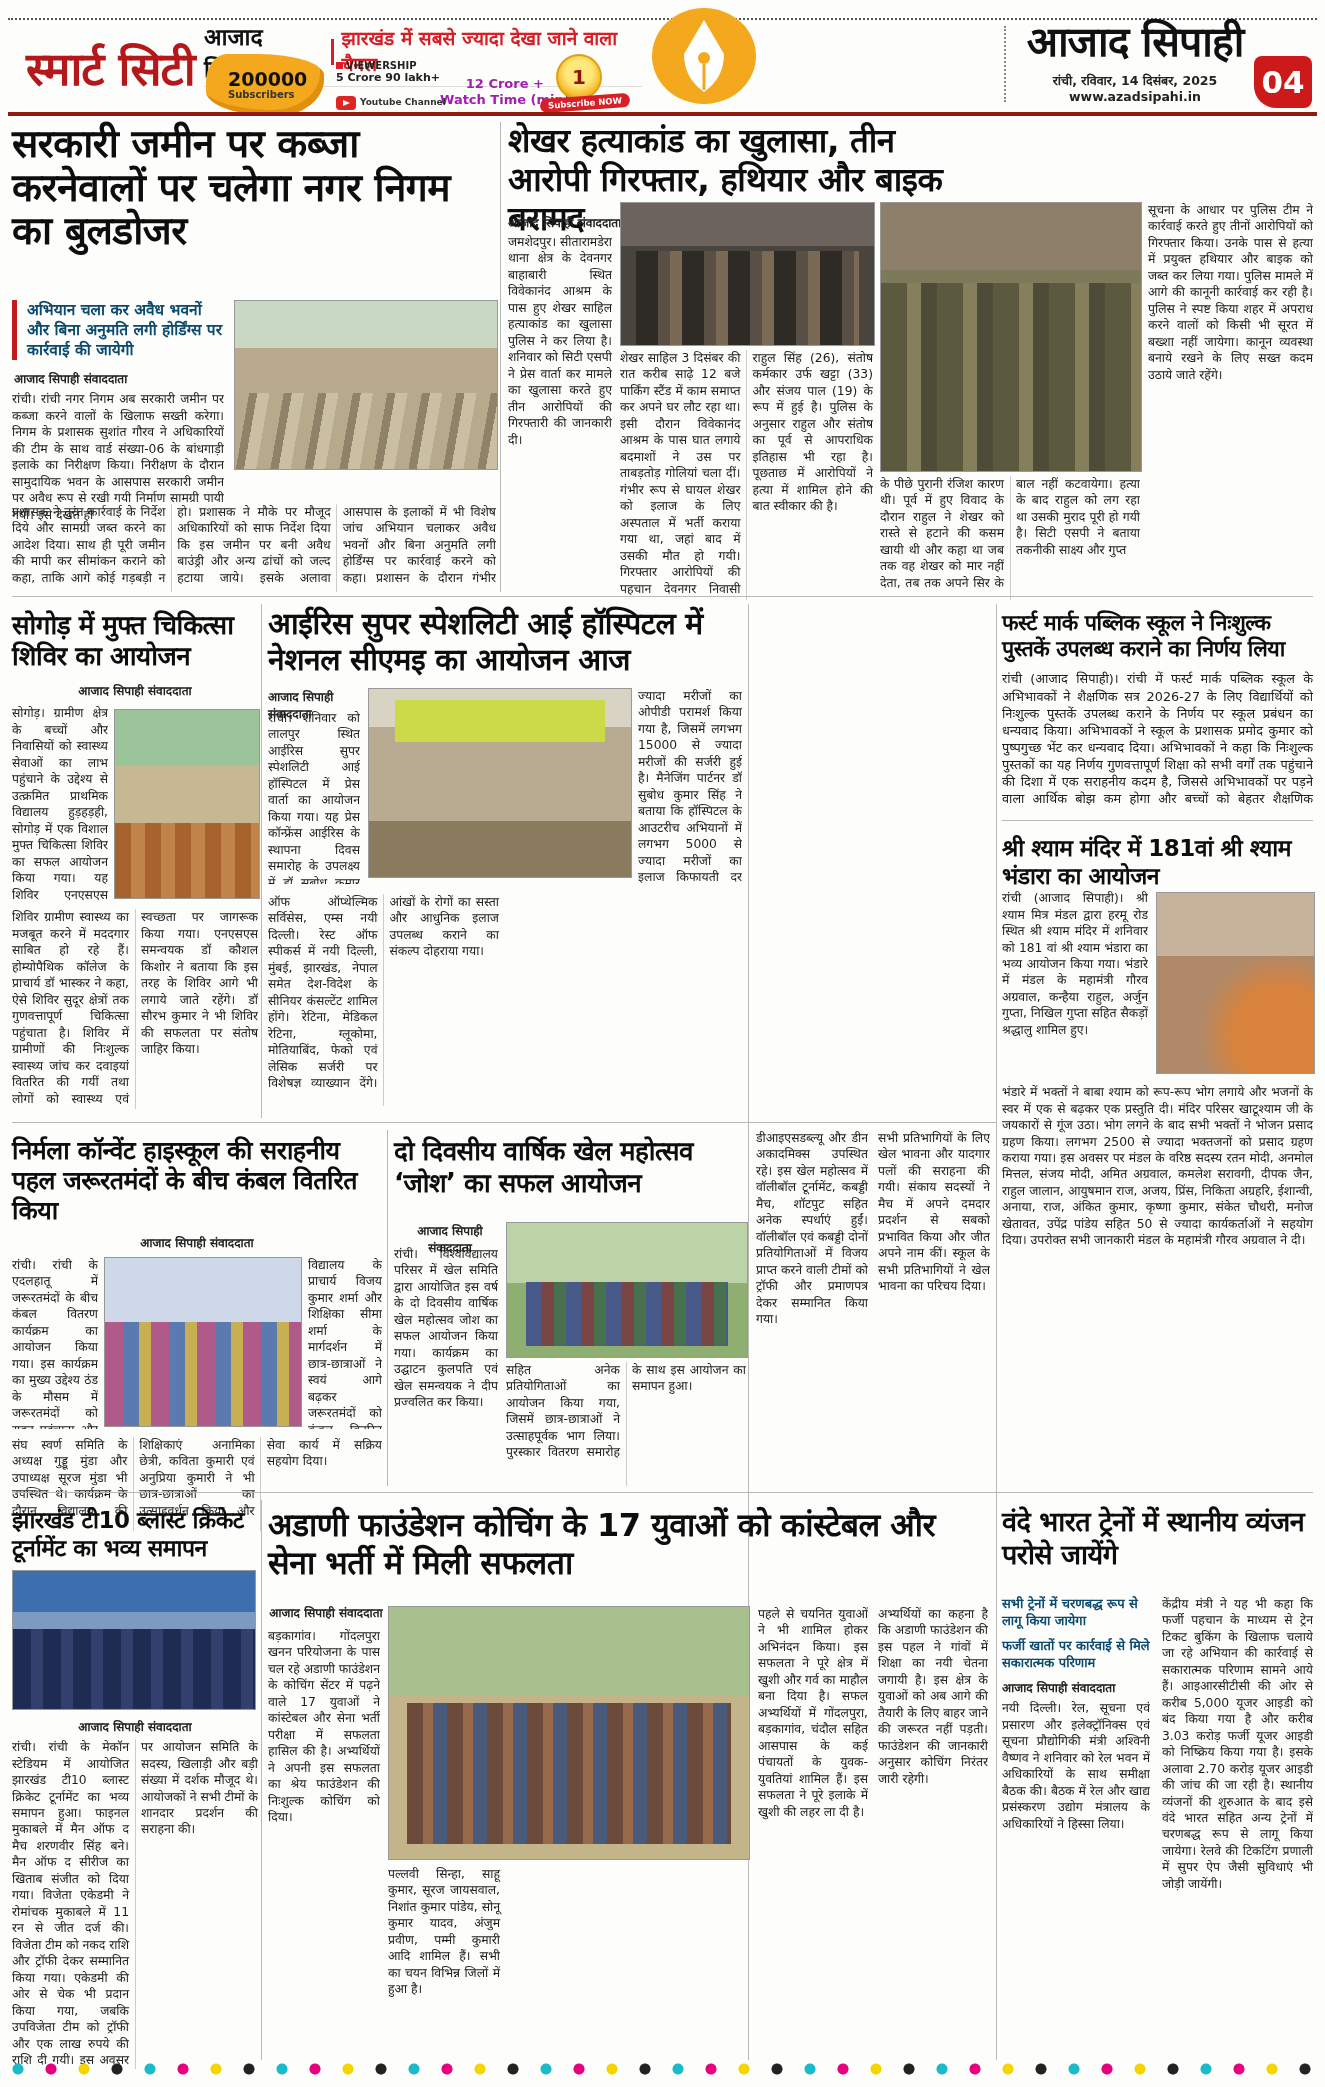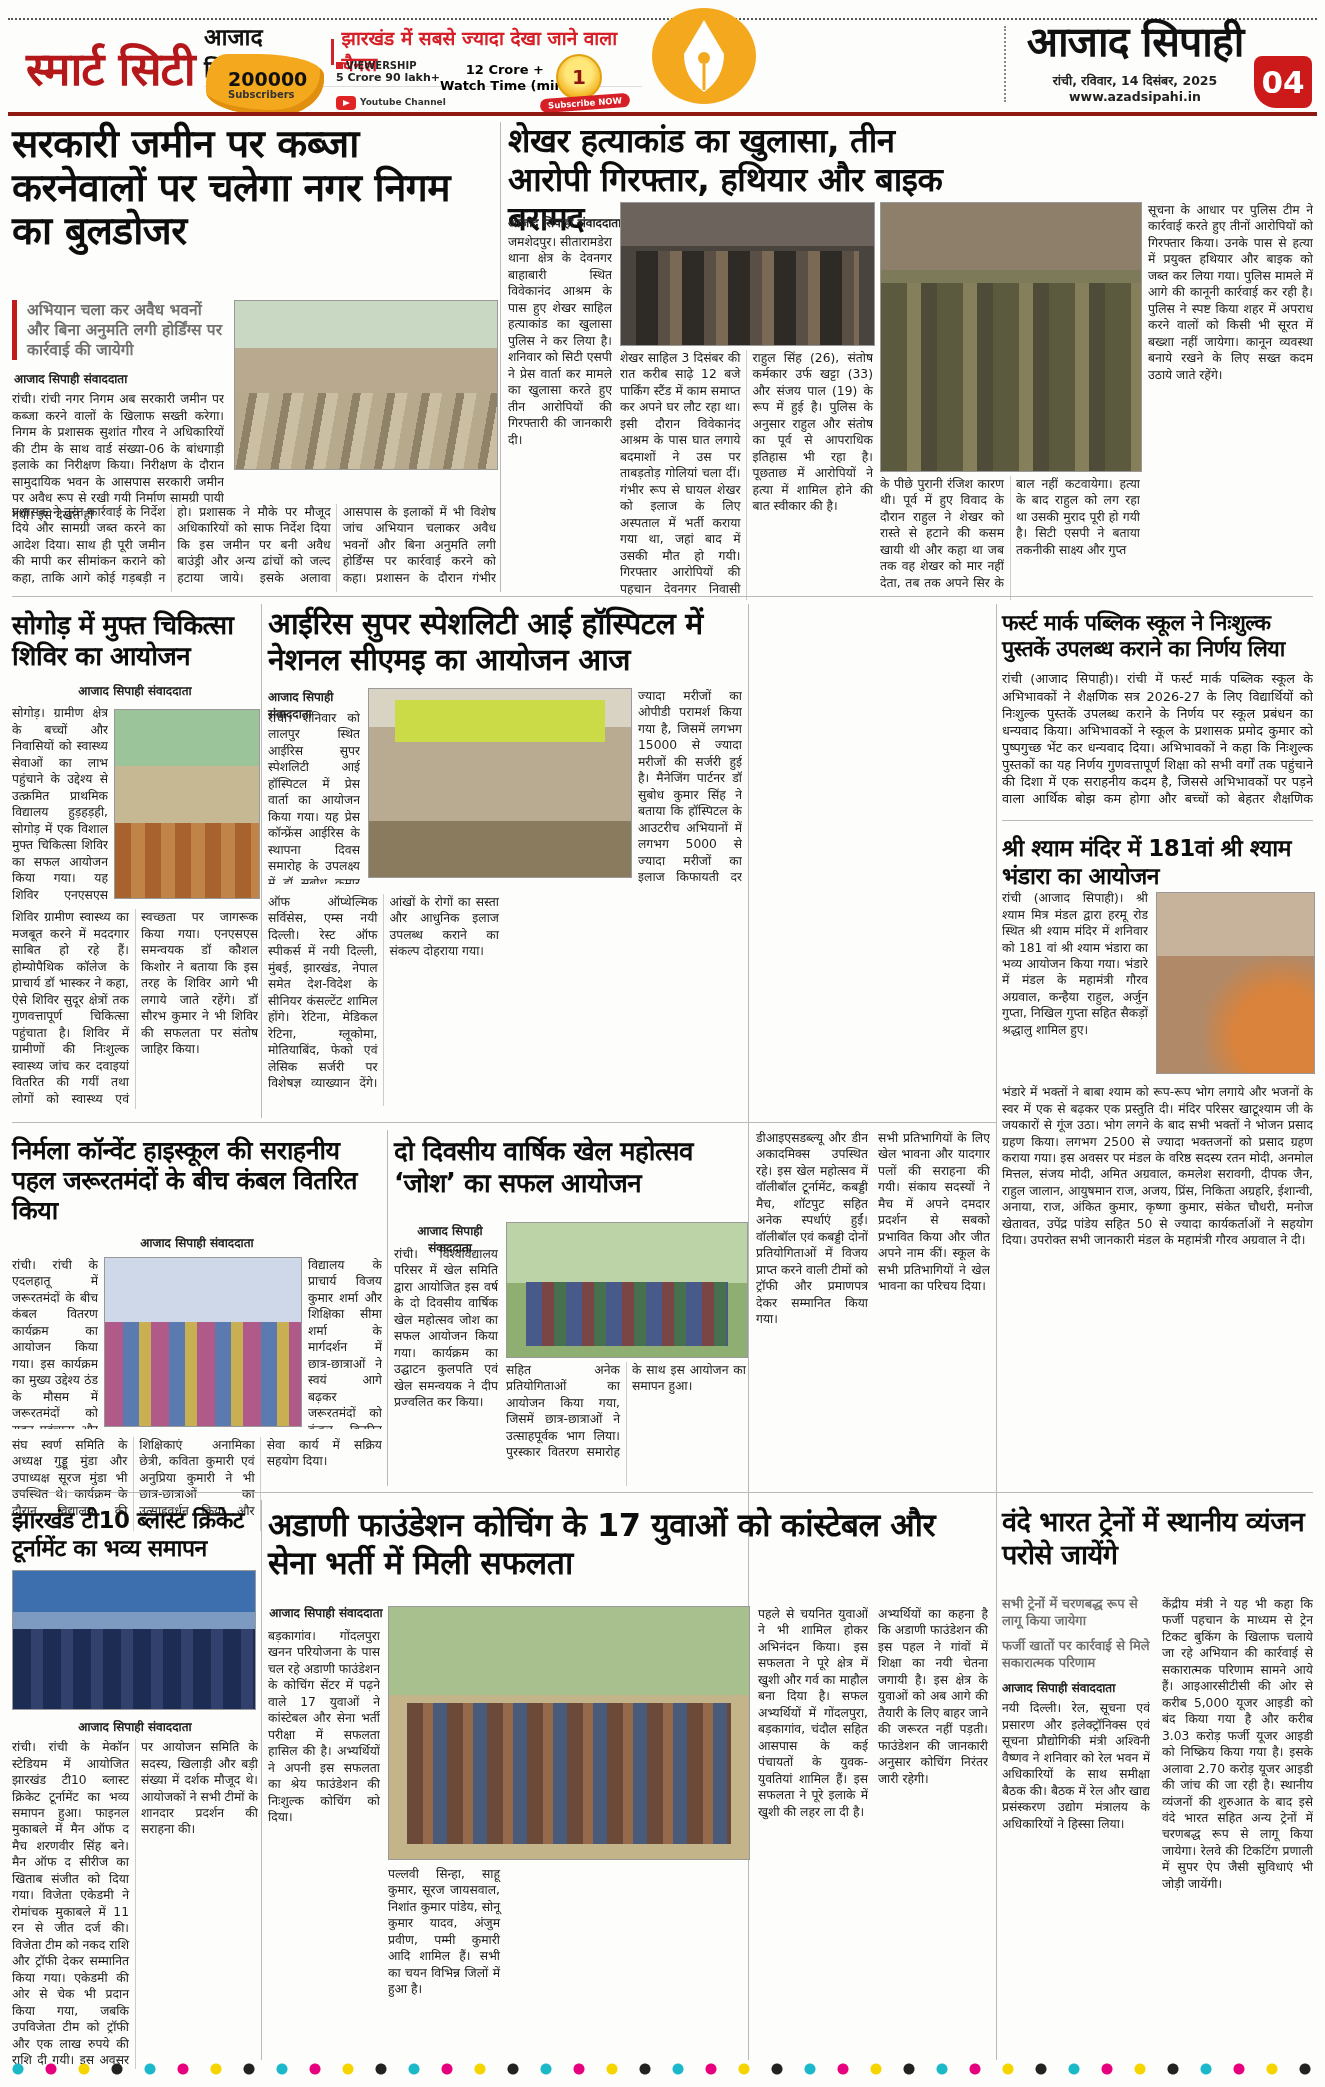--- a/index.html
+++ b/index.html
@@ -17,21 +17,21 @@
   .banner-sep{width:3px;height:26px;background:#d61f26;align-self:center;}
   .banner-tag{font-size:19px;font-weight:700;color:#d61f26;}
   .map-blob{position:absolute;left:2px;top:34px;width:118px;height:62px;background:#f4a81d;
     border-radius:18% 55% 40% 60%/45% 35% 60% 40%;box-shadow:inset -4px -6px 0 #e08f0e;
     display:flex;flex-direction:column;justify-content:center;padding-left:22px;box-sizing:border-box;}
   .map-subs{font-size:19px;font-weight:800;color:#111;line-height:1;}
   .map-subs-label{font-size:10px;font-weight:700;color:#333;}
   .viewership{position:absolute;left:132px;top:40px;font-size:10px;font-weight:700;color:#222;}
   .viewership .sq{display:inline-block;width:7px;height:7px;background:#d61f26;margin-right:3px;}
   .viewership .val{font-weight:600;font-size:11px;}
-  .watchtime{position:absolute;left:236px;top:42px;font-size:13px;font-weight:800;color:#000000;text-align:center;line-height:1.25;}
+  .watchtime{position:absolute;left:236px;top:56px;font-size:13px;font-weight:800;color:#a21caf;text-align:center;line-height:1.25;}
   .badge1{position:absolute;left:352px;top:34px;width:42px;height:42px;border-radius:50%;
     background:radial-gradient(circle at 50% 40%,#ffe77a 0 40%,#f2b11d 75%);border:2px solid #e0a010;
     display:flex;align-items:center;justify-content:center;font-size:20px;font-weight:800;color:#8d1410;}
   .subscribe{position:absolute;left:336px;top:76px;background:#d61f26;color:#fff;font-size:8.5px;font-weight:700;
     padding:2px 8px;border-radius:9px;transform:rotate(-4deg);}
   .yt{position:absolute;left:132px;top:76px;display:flex;align-items:center;gap:4px;font-size:9px;font-weight:700;color:#333;line-height:1.1;}
   .yt-btn{width:20px;height:14px;background:#e02424;border-radius:4px;position:relative;}
   .yt-btn:after{content:"";position:absolute;left:7px;top:3.5px;border-left:7px solid #fff;border-top:3.5px solid transparent;border-bottom:3.5px solid transparent;}
   .pen-logo{position:absolute;left:652px;top:8px;width:104px;height:96px;background:#f4a81d;border-radius:50%;}
   .pen-logo svg{position:absolute;left:26px;top:12px;}
@@ -45,21 +45,21 @@
   .head-rule{position:absolute;left:8px;right:8px;top:112px;height:4px;background:#8e1a12;}
   
   .art{position:absolute;box-sizing:border-box;}
   .hl{font-weight:800;color:#0d0d0d;letter-spacing:-.5px;}
   .hl.center{margin-top:6px;}
   .byline{font-size:12px;font-weight:800;color:#222;}
   .bt{font-size:12.3px;line-height:1.34;text-align:justify;color:#1c1c1c;overflow:hidden;}
   .cols2{column-count:2;column-gap:12px;column-rule:1px solid #ccc;column-fill:auto;}
   .cols3{column-count:3;column-gap:12px;column-rule:1px solid #ccc;column-fill:auto;}
   .cols4{column-count:4;column-gap:12px;column-rule:1px solid #ccc;column-fill:auto;}
-  .redsub{color:#737373;font-weight:800;}
+  .redsub{color:#0c4a6e;font-weight:800;}
   .subbar{border-left:5px solid #c21b1b;padding-left:10px;}
   .photo{position:relative;overflow:hidden;border:1px solid #999;}
   .vr{position:absolute;border-left:1px solid #b9b9b9;}
   .hr{position:absolute;border-top:1px solid #b9b9b9;}
   
   .ph-demolition{background:linear-gradient(180deg,#c9d8c2 0 28%,#b9a98e 28% 55%,#9f9484 55% 100%);}
   .ph-demolition .jcb{position:absolute;right:8%;top:18%;width:34%;height:40%;background:radial-gradient(circle at 60% 40%,#f2c center,#f2c200 0 55%,transparent 60%);}
   .ph-demolition .rubble{position:absolute;left:0;bottom:0;width:100%;height:45%;background:repeating-linear-gradient(100deg,#b7a98c 0 14px,#8f8268 14px 22px,#cbbfa3 22px 34px);}
   .ph-lineup{background:linear-gradient(180deg,#6c645c 0 30%,#4a443e 30% 100%);}
   .ph-lineup .figs{position:absolute;bottom:0;left:6%;width:88%;height:66%;background:repeating-linear-gradient(90deg,#2e2a26 0 22px,#5a4f44 22px 34px,#7a6a55 34px 46px);}

